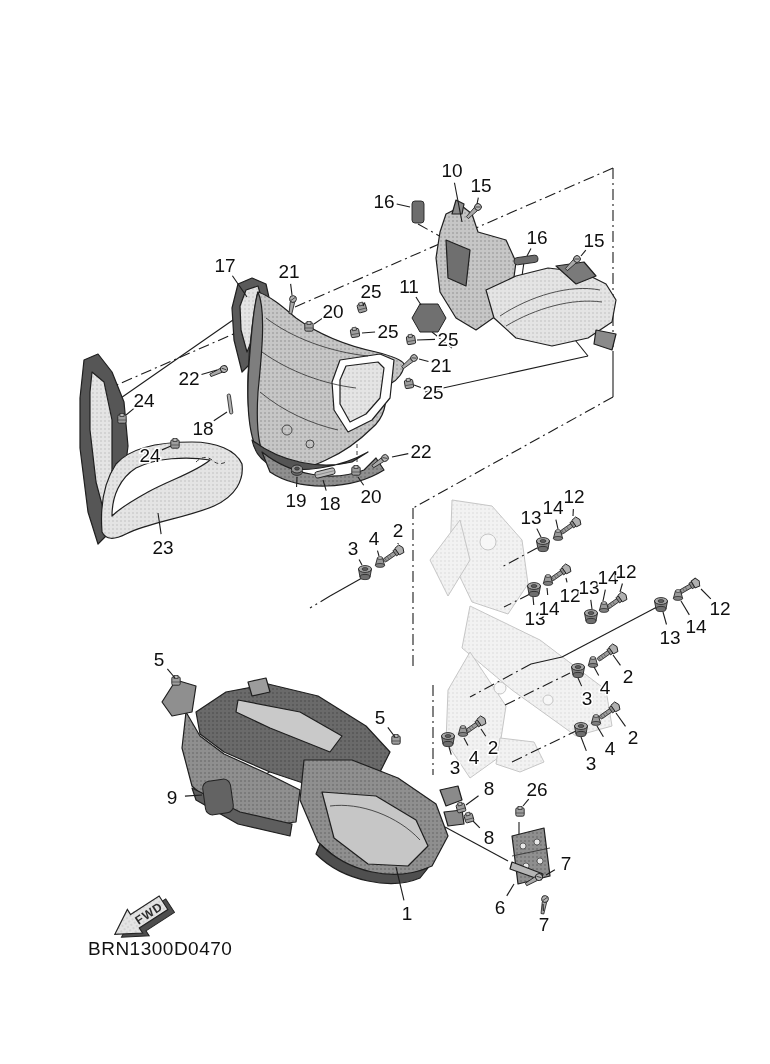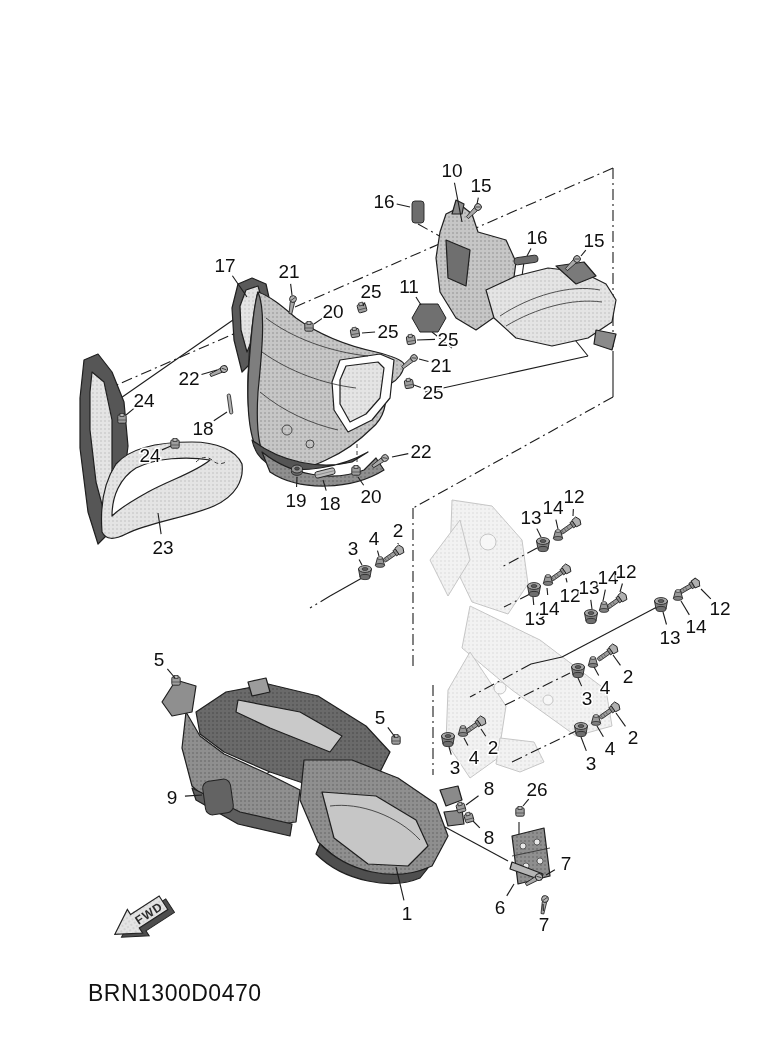--- a/index.html
+++ b/index.html
@@ -8,21 +8,21 @@
   svg{position:absolute;left:0;top:0;}
   .callout-text{font-family:"Liberation Sans", sans-serif;font-size:19px;fill:#0f0f0f;
     text-anchor:middle;paint-order:stroke;stroke:#ffffff;stroke-width:3px;}
   .leader{stroke:#1c1c1c;stroke-width:1.1;fill:none;}
   .c-solid{stroke:#1c1c1c;stroke-width:1.1;fill:none;}
   .c-dashdot{stroke:#1c1c1c;stroke-width:1.1;fill:none;stroke-dasharray:11 4 2 4;}
   .c-dashed{stroke:#3a3a3a;stroke-width:1;fill:none;stroke-dasharray:4 3;}
   .outline{stroke:#1f1f1f;stroke-width:1.2;stroke-linejoin:round;}
   .thin{stroke:#2b2b2b;stroke-width:0.8;fill:none;}
   .ghost{stroke:#c6c6c6;stroke-width:1;}
-  #code-label{position:absolute;left:88px;top:980px;font-size:23px;color:#111111;
+  #code-label{position:absolute;left:88px;top:938px;font-size:19px;color:#111111;
     letter-spacing:0.5px;text-align:right;}
 </style>
 </head>
 <body>
 
 <div id="stage">
 <svg id="svg" width="770" height="1064" viewBox="0 0 770 1064">
   <defs>
     <pattern id="pat-mid" width="4" height="4" patternUnits="userSpaceOnUse">
       <rect width="4" height="4" fill="#c6c6c6"></rect>

